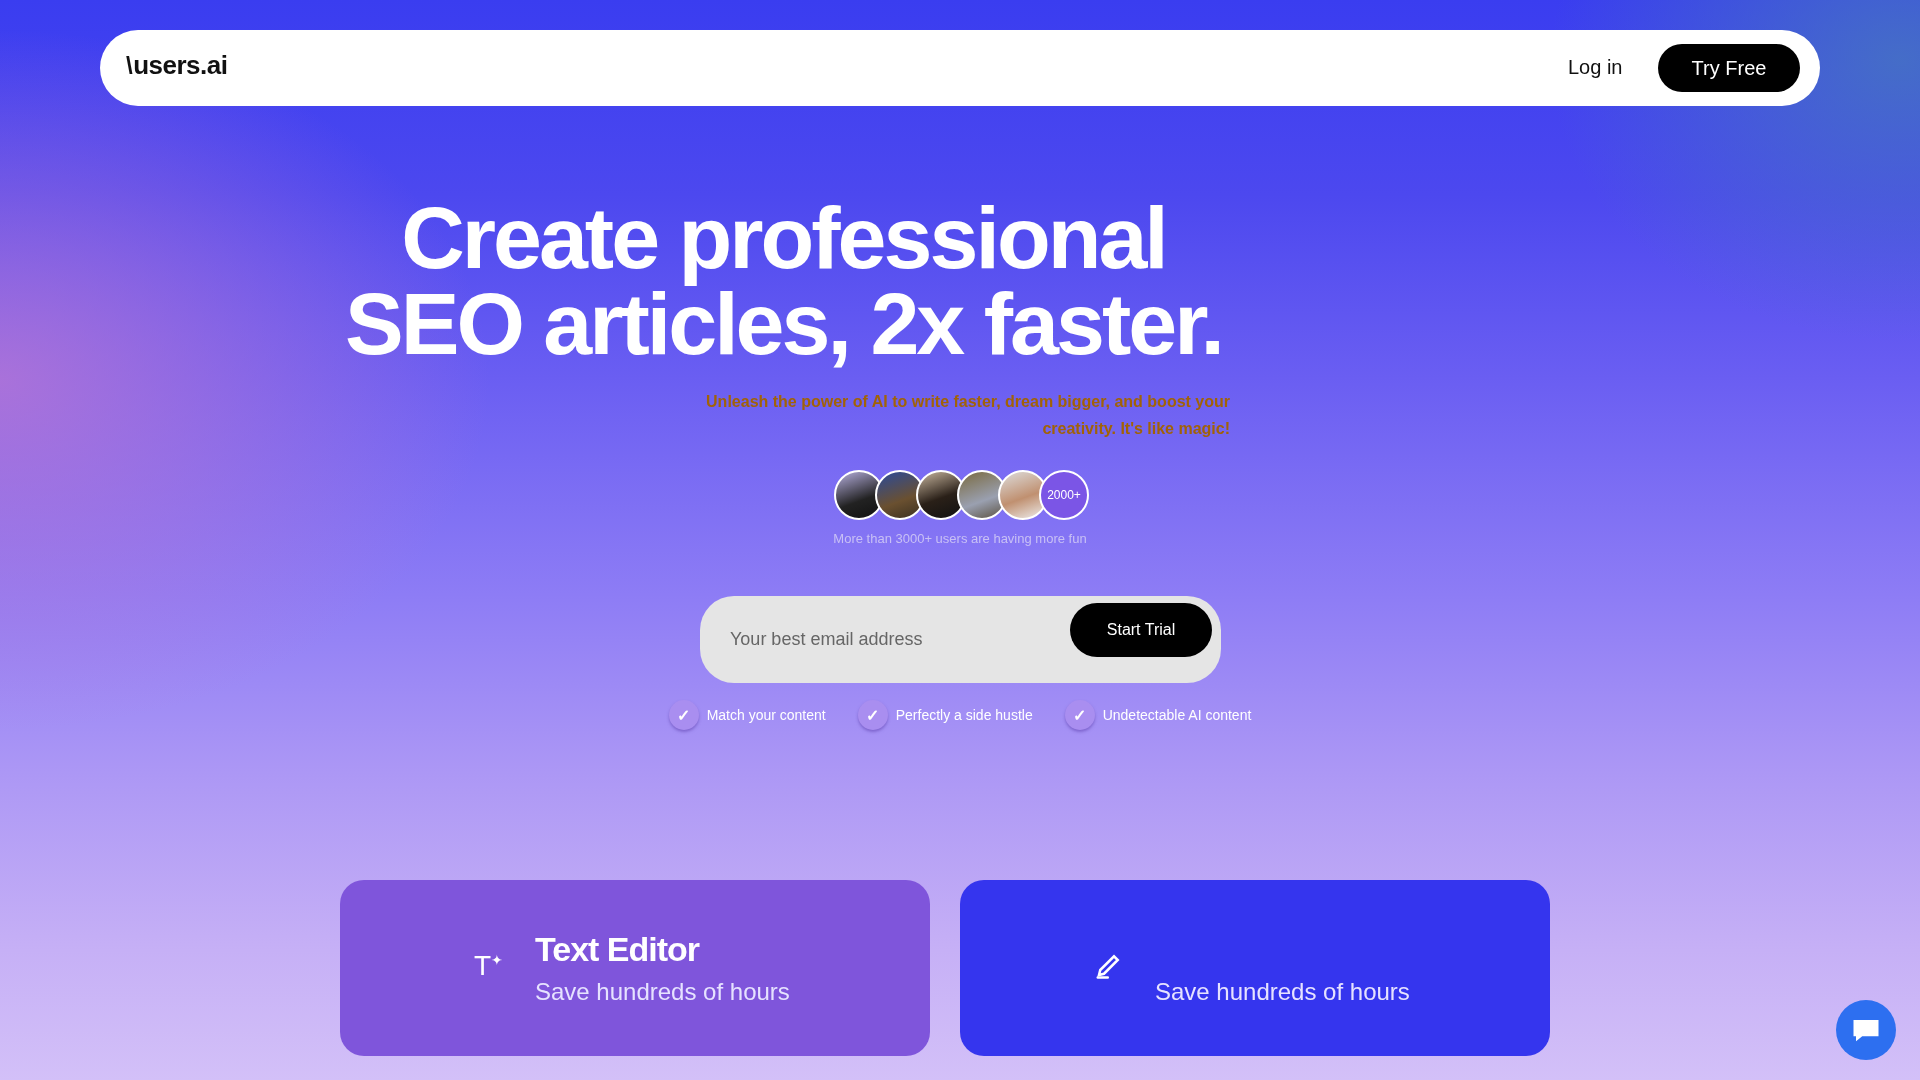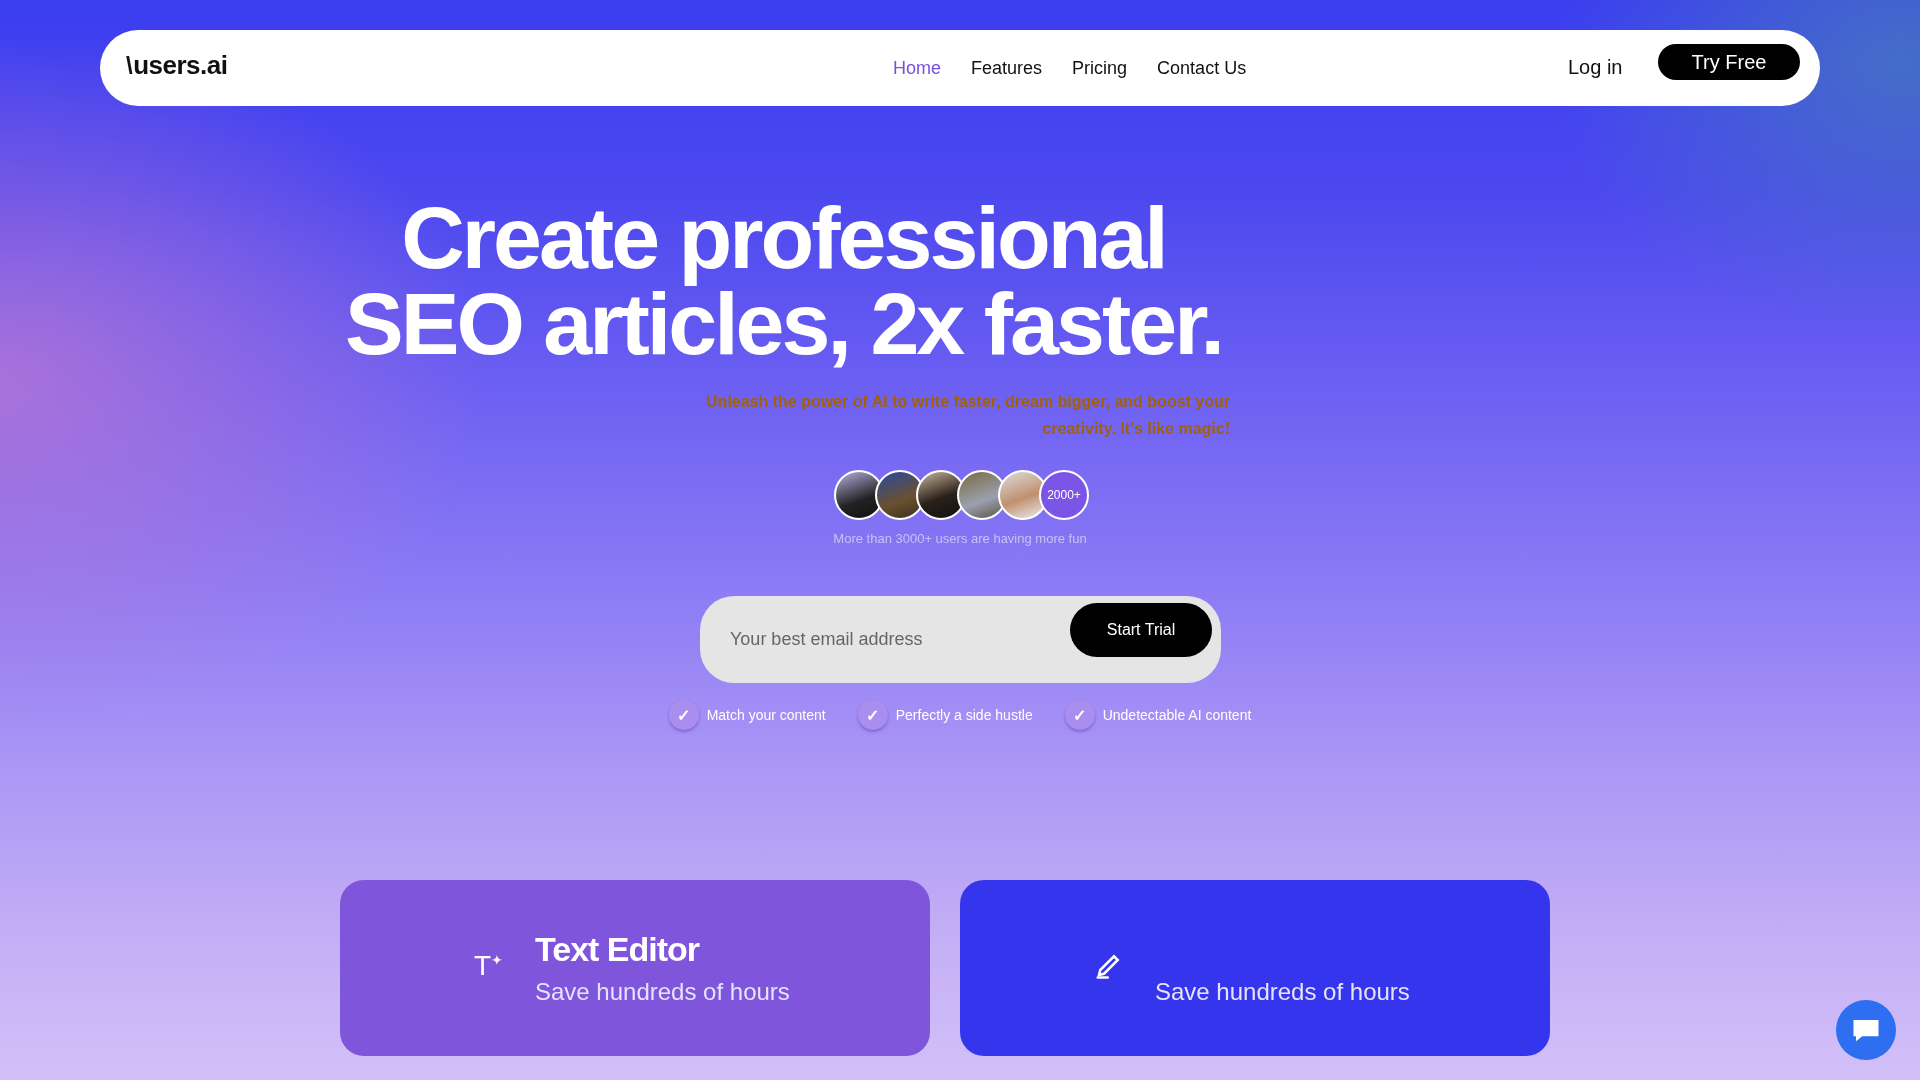--- a/index.html
+++ b/index.html
@@ -10,21 +10,21 @@
  radial-gradient(ellipse 500px 400px at 1900px 60px, rgba(70,120,190,0.8), rgba(70,120,190,0) 70%),
  linear-gradient(180deg,#3a3df0 0%,#4c48ef 18%,#6a5ef2 35%,#8d7cf5 55%,#ad98f5 72%,#c6b0f6 88%,#d3c0f8 100%);
 }
 .nav{position:absolute;left:100px;top:30px;width:1720px;height:76px;background:#fff;border-radius:40px;display:flex;align-items:center}
 .logo{position:absolute;left:26px;top:20px;font-size:26px;font-weight:bold;color:#111;letter-spacing:-0.5px;display:flex;align-items:center}
 .logo .mark{font-size:24px;margin-right:1px}
 .menu{position:absolute;left:793px;top:0;height:76px;display:flex;align-items:center;gap:30px}
 .menu a{font-size:18px;color:#111;text-decoration:none}
 .menu a.active{color:#7a4fe0}
 .login{position:absolute;left:1468px;top:26px;font-size:20px;color:#111}
-.try{position:absolute;left:1558px;top:14px;width:142px;height:36px;border-radius:24px;background:#000;color:#fff;font-size:20px;display:flex;align-items:center;justify-content:center;border:none}
+.try{position:absolute;left:1558px;top:14px;width:142px;height:48px;border-radius:24px;background:#000;color:#fff;font-size:20px;display:flex;align-items:center;justify-content:center;border:none}
 .hero-title{position:absolute;left:0;width:1567px;top:195px;text-align:center;color:#fff;font-size:88px;line-height:86px;font-weight:bold;letter-spacing:-3px}
 .subtitle{position:absolute;left:690px;width:540px;top:388px;text-align:right;color:#a16207;font-size:16px;line-height:27px;font-weight:bold}
 .avatars{position:absolute;left:834px;top:470px;display:flex}
 .av{width:50px;height:50px;border-radius:50%;border:2px solid #fff;margin-right:-9px;overflow:hidden}
 .av.count{background:#7b55e6;color:#fff;font-size:12px;display:flex;align-items:center;justify-content:center}
 .users-note{position:absolute;left:0;width:1920px;top:531px;text-align:center;font-size:13px;color:#c8c0f5}
 .email-box{position:absolute;left:700px;top:596px;width:521px;height:87px;border-radius:34px;background:#e5e5e5;display:flex;align-items:center}
 .email-box input{border:none;outline:none;font-size:18px;color:#555;margin-left:30px;width:320px;background:transparent;font-family:"Liberation Sans",sans-serif}
 .email-box input::placeholder{color:#666}
 .start{position:absolute;right:9px;top:7px;width:142px;height:54px;border-radius:27px;background:#000;color:#fff;font-size:16px;border:none;font-family:"Liberation Sans",sans-serif}
@@ -39,26 +39,20 @@
 .card .s{position:absolute;left:195px;top:98px;font-size:24px;color:#e6e2ff}
 .chat{position:absolute;left:1836px;top:1000px;width:60px;height:60px;border-radius:50%;background:#2d6ff0;display:flex;align-items:center;justify-content:center}
 </style>
 </head>
 <body>
 
 <div class="nav">
   <div class="logo">
     <span class="mark">\</span>
     <span>users.ai</span>
-  </div>
-  <div class="menu">
-    <a class="active">Home</a>
-    <a>Features</a>
-    <a>Pricing</a>
-    <a>Contact Us</a>
   </div>
   <div class="login">Log in</div>
   <button class="try">Try Free</button>
 </div>
 
 <div class="hero-title">
   <div>Create professional</div>
   <div>SEO articles, 2x faster.</div>
 </div>
 

